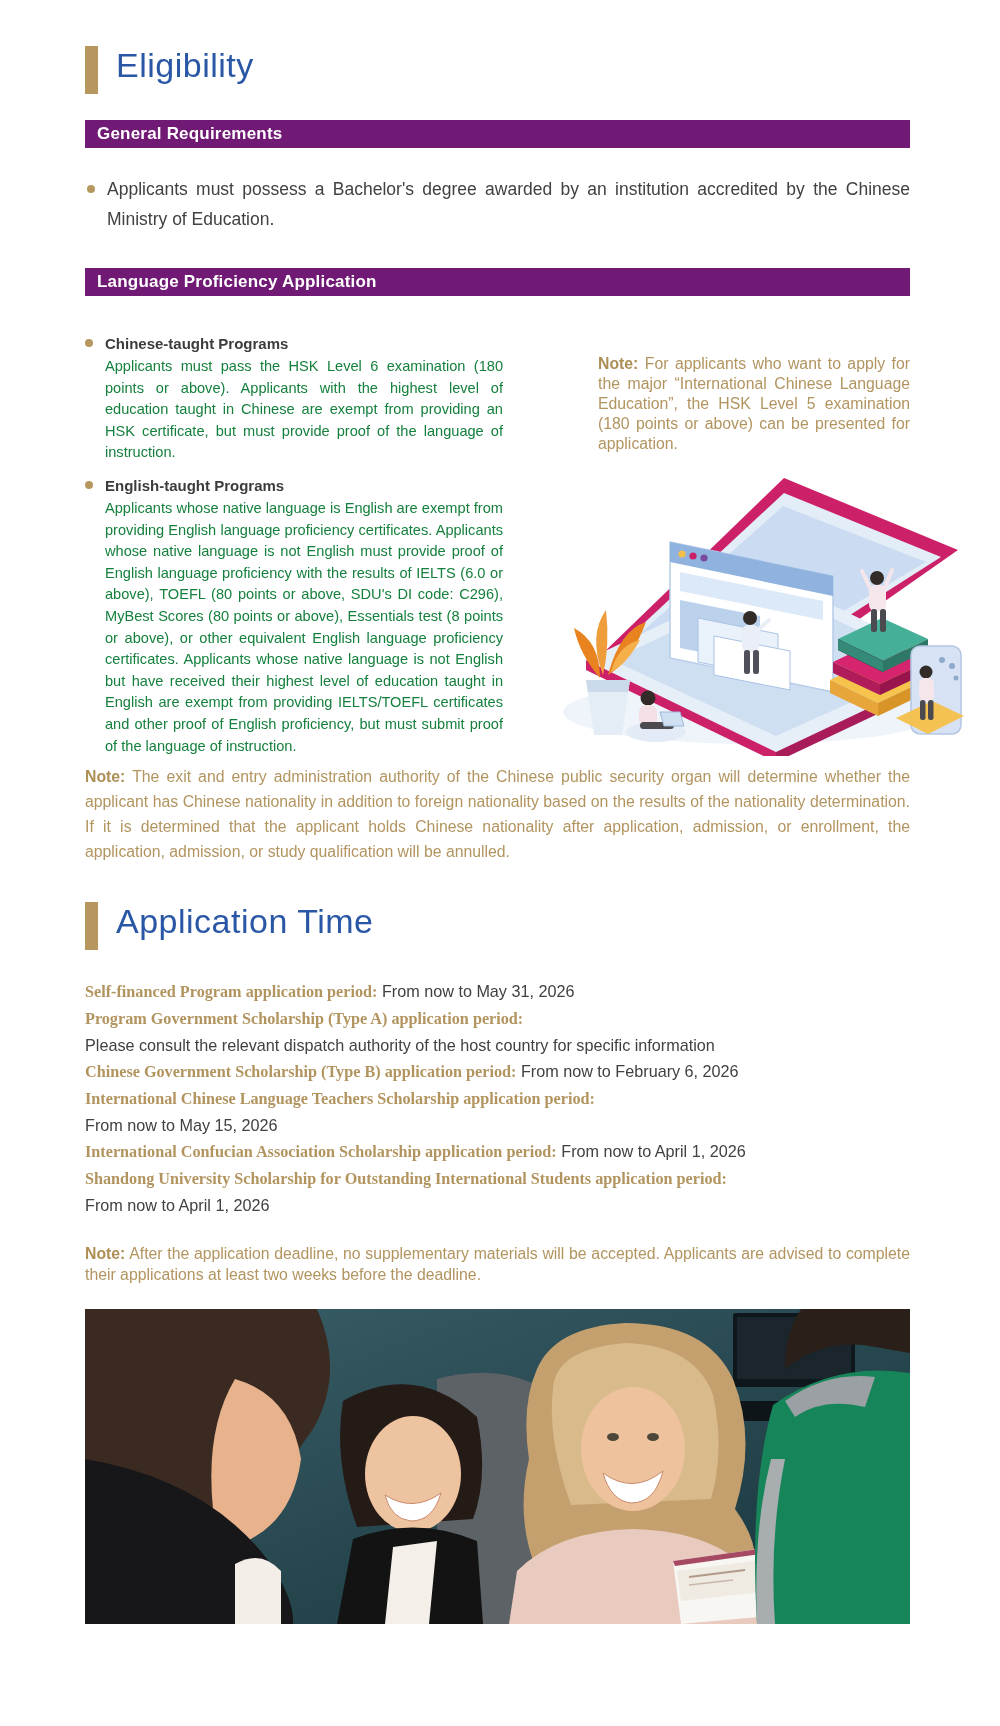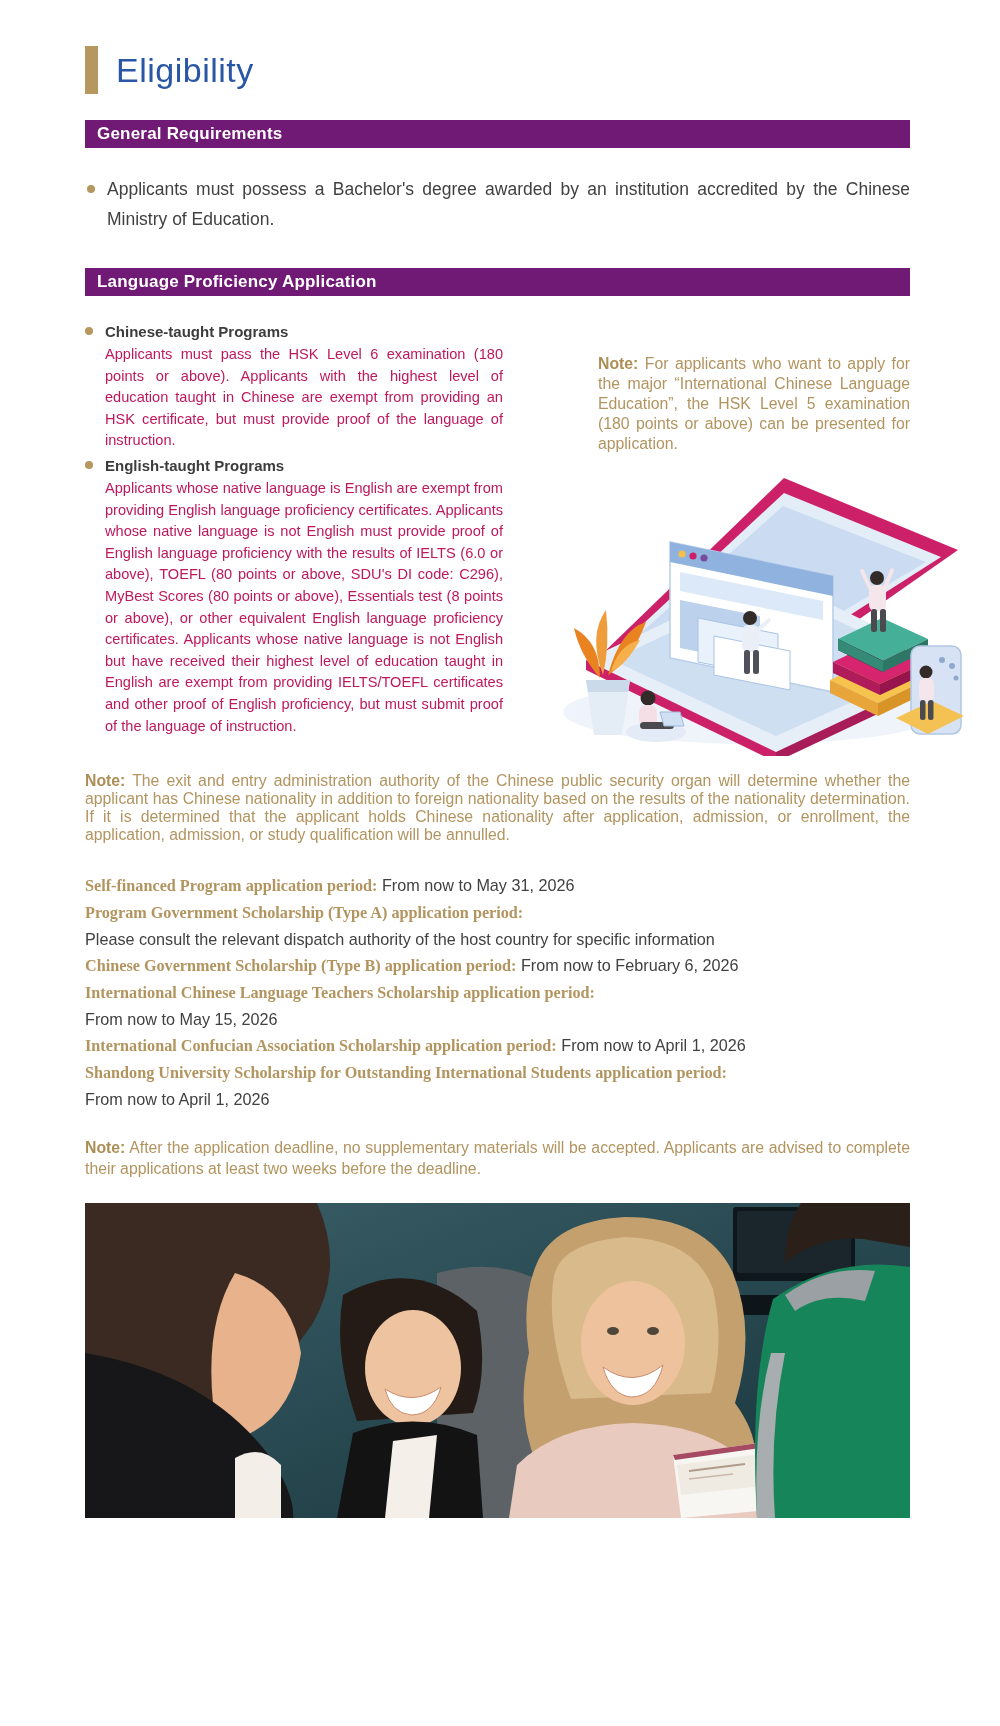--- a/index.html
+++ b/index.html
@@ -1,21 +1,21 @@
 <!DOCTYPE html>
 <html><head>
 <meta charset="utf-8">
 <style>
   html,body{margin:0;padding:0;background:#ffffff;}
   body{width:1000px;font-family:"Liberation Sans","DejaVu Sans",sans-serif;color:#414141;}
   .page{position:relative;width:1000px;height:1726px;background:#ffffff;overflow:hidden;}
   .content{padding:0 90px 0 85px;}
 
   
-  .sec-title{display:flex;align-items:center;gap:18px;}
+  .sec-title{display:flex;gap:18px;}
   .sec-title .bar{width:13px;height:48px;background:#b5975f;flex:0 0 auto;}
   .sec-title h1{margin:0;font-size:34px;font-weight:500;color:#2a57a5;letter-spacing:.5px;}
   .title-1{padding-top:46px;}
   .title-2{margin-top:38px;}
 
   
   .banner{background:#701a75;color:#ffffff;font-weight:bold;font-size:17px;
           padding:4px 12px;margin-top:26px;letter-spacing:.2px;}
   .banner.second{margin-top:34px;}
 
@@ -25,28 +25,28 @@
               text-align:justify;margin-bottom:4px;color:#414141;}
   .dot{position:absolute;left:2px;top:11px;width:8px;height:8px;border-radius:50%;
        background:#b5975f;display:inline-block;}
 
   
   .columns{display:flex;margin-top:26px;height:434px;}
   .col-left{width:418px;flex:0 0 auto;}
   .col-right{width:312px;flex:0 0 auto;margin-left:95px;position:relative;}
   .prog{position:relative;padding-left:20px;}
   .prog .dot{left:0;top:5px;}
-  .prog-head{font-size:15px;font-weight:bold;color:#3c3c3c;line-height:19px;}
-  .prog p{margin:3px 0 4px 0;font-size:14.6px;line-height:21.6px;text-align:justify;color:#be185d;}
+  .prog-head{font-size:15px;font-weight:bold;color:#3c3c3c;line-height:19px;margin-top:12px;}
+  .prog p{margin:3px 0 4px 0;font-size:14.6px;line-height:21.6px;text-align:justify;color:#15803d;}
 
   
   .gold-note{color:#b2945f;text-align:justify;margin:0;}
   .gold-note b{color:#ad8e55;}
   .side-note{font-size:15.8px;line-height:20px;margin-top:32px;}
-  .main-note{font-size:15.8px;line-height:18px;margin-top:16px;}
+  .main-note{font-size:15.8px;line-height:25px;margin-top:8px;}
   .app-note{font-size:15.8px;line-height:20.6px;margin-top:26px;}
 
   .illu{position:absolute;left:-70px;top:128px;}
 
   
   .periods{margin-top:28px;font-size:16.2px;line-height:26px;}
   .period{color:#414141;}
   .p-label{font-weight:bold;color:#b2945f;font-family:Liberation Serif, serif;}
 
   .photo-wrap{margin-top:24px;line-height:0;}
@@ -164,20 +164,24 @@
           <polygon points="132,262 152,262 156,276 136,276" fill="#cfe0f2" stroke="#9fb9da" stroke-width="1"></polygon>
         </svg>
       </div>
     </div>
 
     <p class="gold-note main-note">
       <b>Note:</b>
       <span>The exit and entry administration authority of the Chinese public security organ will determine whether the applicant has Chinese nationality in addition to foreign nationality based on the results of the nationality determination. If it is determined that the applicant holds Chinese nationality after application, admission, or enrollment, the application, admission, or study qualification will be annulled.</span>
     </p>
 
+    <div class="sec-title title-2">
+      <span class="bar"></span>
+      <h1>Application Time</h1>
+    </div>
 
     <div class="periods">
         <div class="period"><span class="p-label">Self-financed Program application period:</span> <span class="p-value">From now to May 31, 2026</span></div>
         <div class="period"><span class="p-label">Program Government Scholarship (Type A) application period:</span><br><span class="p-value">Please consult the relevant dispatch authority of the host country for specific information</span></div>
         <div class="period"><span class="p-label">Chinese Government Scholarship (Type B) application period:</span> <span class="p-value">From now to February 6, 2026</span></div>
         <div class="period"><span class="p-label">International Chinese Language Teachers Scholarship application period:</span><br><span class="p-value">From now to May 15, 2026</span></div>
         <div class="period"><span class="p-label">International Confucian Association Scholarship application period:</span> <span class="p-value">From now to April 1, 2026</span></div>
         <div class="period"><span class="p-label">Shandong University Scholarship for Outstanding International Students application period:</span><br><span class="p-value">From now to April 1, 2026</span></div>
       </div>
 

